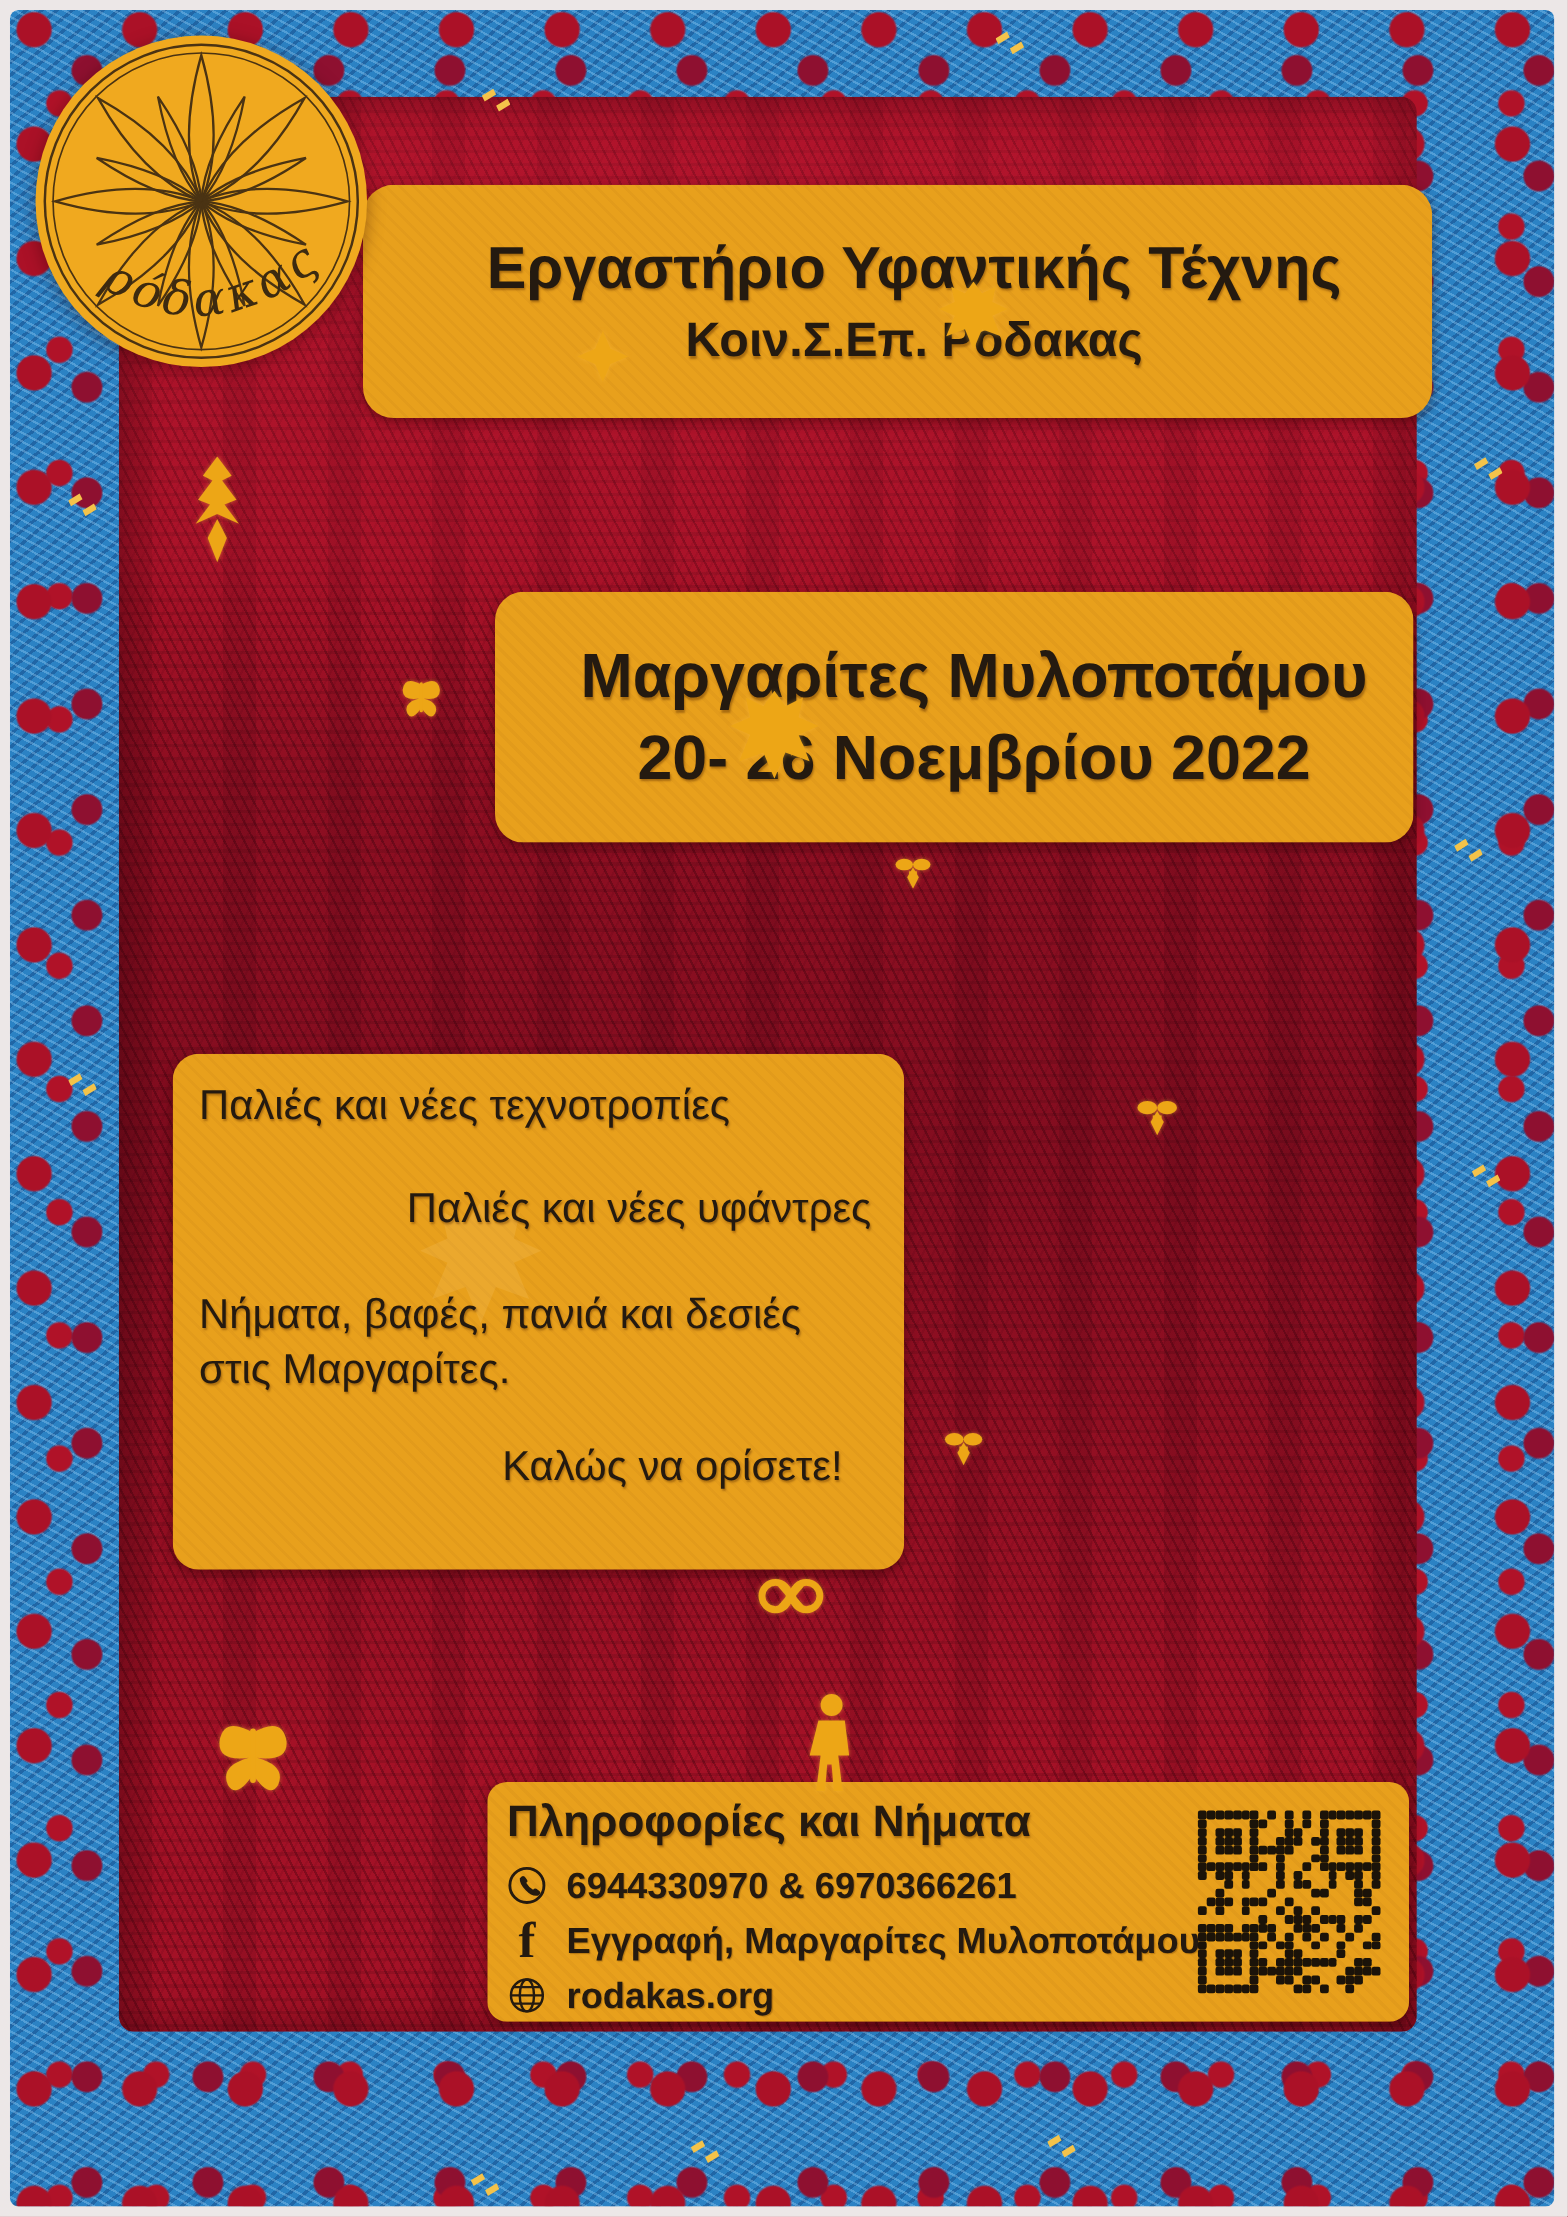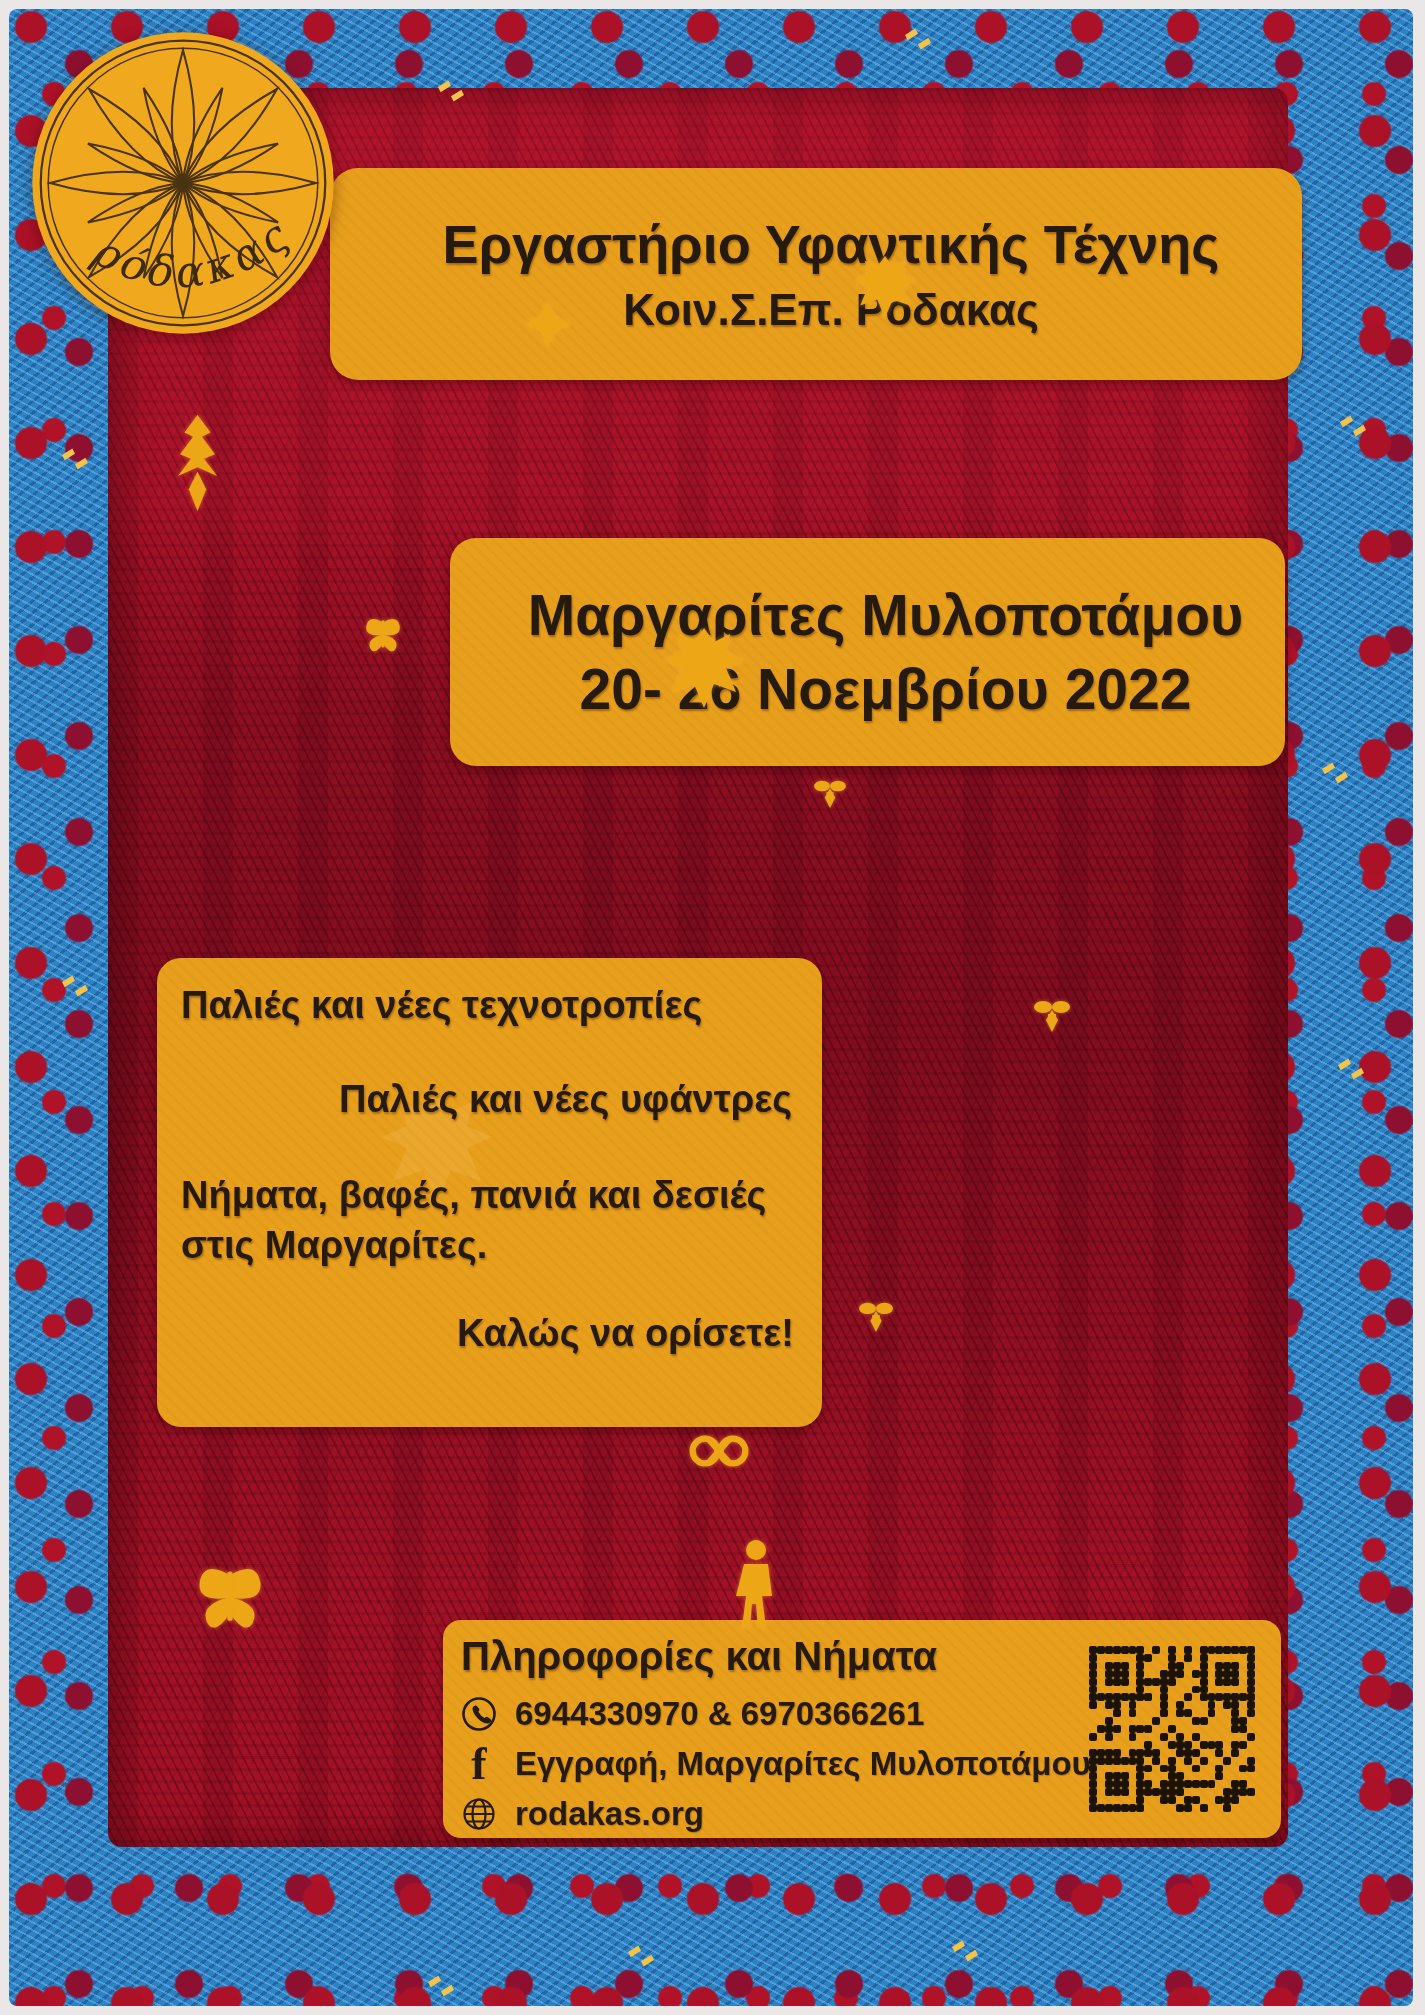--- a/index.html
+++ b/index.html
@@ -37,21 +37,21 @@
       repeating-linear-gradient(180deg, rgba(0,0,0,.10) 0 3px, rgba(0,0,0,0) 3px 12px);
     box-shadow: inset 0 0 40px rgba(40,0,8,.5);
   }
   
   .panel{
     position:absolute; background:var(--orange);
     background-image:repeating-linear-gradient(45deg, rgba(120,60,0,.05) 0 3px, rgba(0,0,0,0) 3px 9px);
     box-shadow:0 3px 10px rgba(40,0,0,.45);
     color:var(--ink);
   }
-  .panel .ln{position:absolute; white-space:nowrap; font-weight:700;
+  .panel .ln{position:absolute; white-space:nowrap; font-weight:400;
     text-shadow:1px 2px 2px rgba(90,45,0,.45);}
   #header-banner{left:330px; top:168px; width:972px; height:212px; border-radius:28px;
     display:flex; flex-direction:column; align-items:center; justify-content:center; row-gap:10px; padding-left:30px; box-sizing:border-box;}
   #header-banner .t1{font-size:54px; font-weight:700; white-space:nowrap; text-shadow:1px 2px 2px rgba(90,45,0,.45);}
   #header-banner .t2{font-size:44px; font-weight:700; white-space:nowrap; text-shadow:1px 2px 2px rgba(90,45,0,.45);}
   #event-banner{left:450px; top:538px; width:835px; height:228px; border-radius:26px;
     display:flex; flex-direction:column; align-items:center; justify-content:center; row-gap:8px;}
   #event-banner .t1,#event-banner .t2{font-size:57px; font-weight:700; white-space:nowrap; text-shadow:1px 2px 2px rgba(90,45,0,.45);margin-left:36px;}
   #description-box{left:157px; top:958px; width:665px; height:469px; border-radius:24px; font-size:38px;}
   #contact-box{left:443px; top:1620px; width:838px; height:218px; border-radius:18px; box-sizing:border-box; padding:12px 16px;}
@@ -240,21 +240,21 @@
   </div>
 
   <div class="panel" id="description-box">
     <svg class="ghost" style="color:#f6c469">
         <use href="#sym-eagle" width="110" height="120"></use>
       </svg>
     <div class="ln" style="left:24px;top:26px">Παλιές και νέες τεχνοτροπίες</div>
     <div class="ln" style="right:30px;top:120px">Παλιές και νέες υφάντρες</div>
     <div class="ln" style="left:24px;top:216px">Νήματα, βαφές, πανιά και δεσιές</div>
     <div class="ln" style="left:24px;top:266px">στις Μαργαρίτες.</div>
-    <div class="ln" style="right:28px;top:354px">Καλώς να ορίσετε!</div>
+    <div class="ln" style="right:56px;top:354px">Καλώς να ορίσετε!</div>
   </div>
 
   <div class="panel" id="contact-box">
     <div class="title">Πληροφορίες και Νήματα</div>
 
     <div class="crow">
       <svg class="cicon" viewBox="0 0 36 36">
         <circle cx="18" cy="18" r="15.5" fill="none" stroke="currentColor" stroke-width="2.6"></circle>
         <path fill="currentColor" d="M11.5 11.8 q2.2-3.6 4.6-1.6 l2 2.6 q1.2 1.7 -0.8 2.9 q2.6 4.4 6.3 6.3 q1.5-1.9 3-0.9 l2.7 1.9 q2.3 2 -1.2 4.3 q-5.4 1.2 -11.2-4.8 q-5.8-6 -5.4-10.7 Z"></path>
       </svg>

